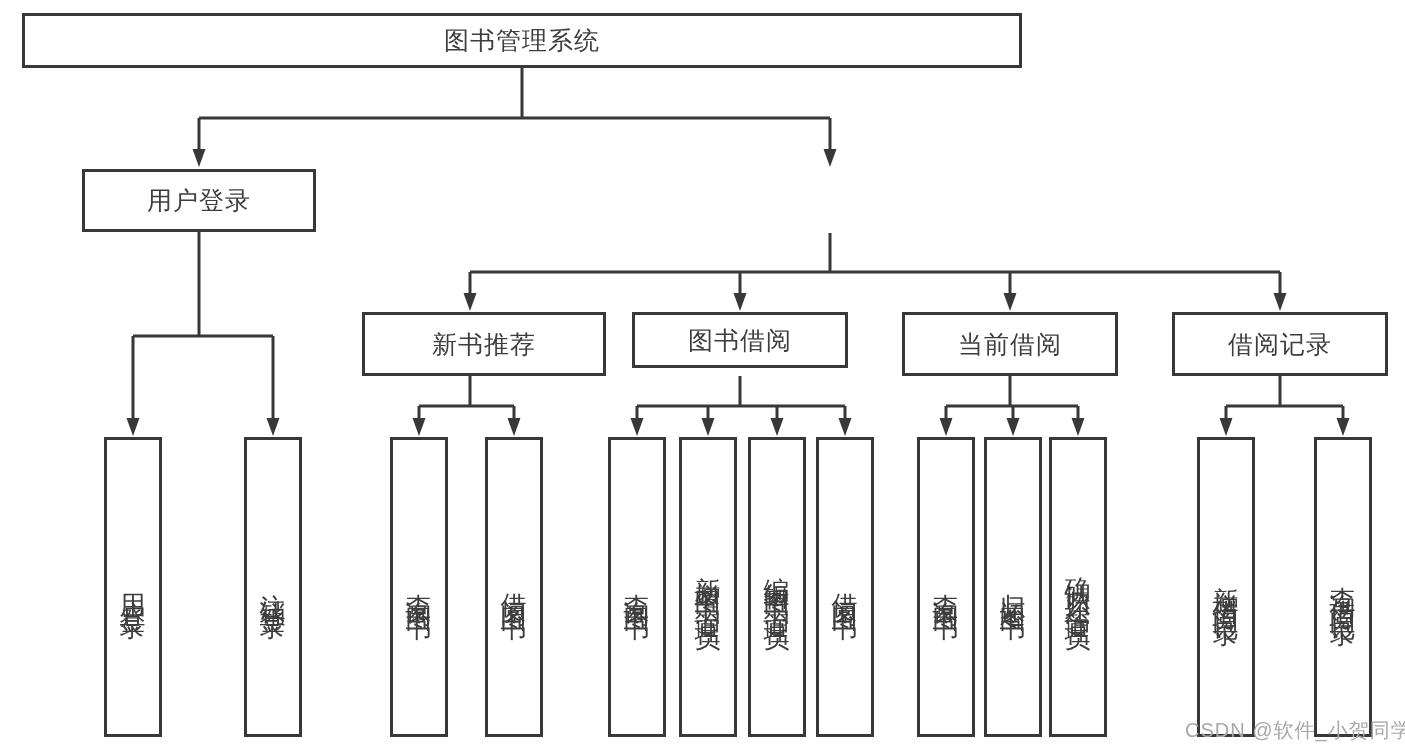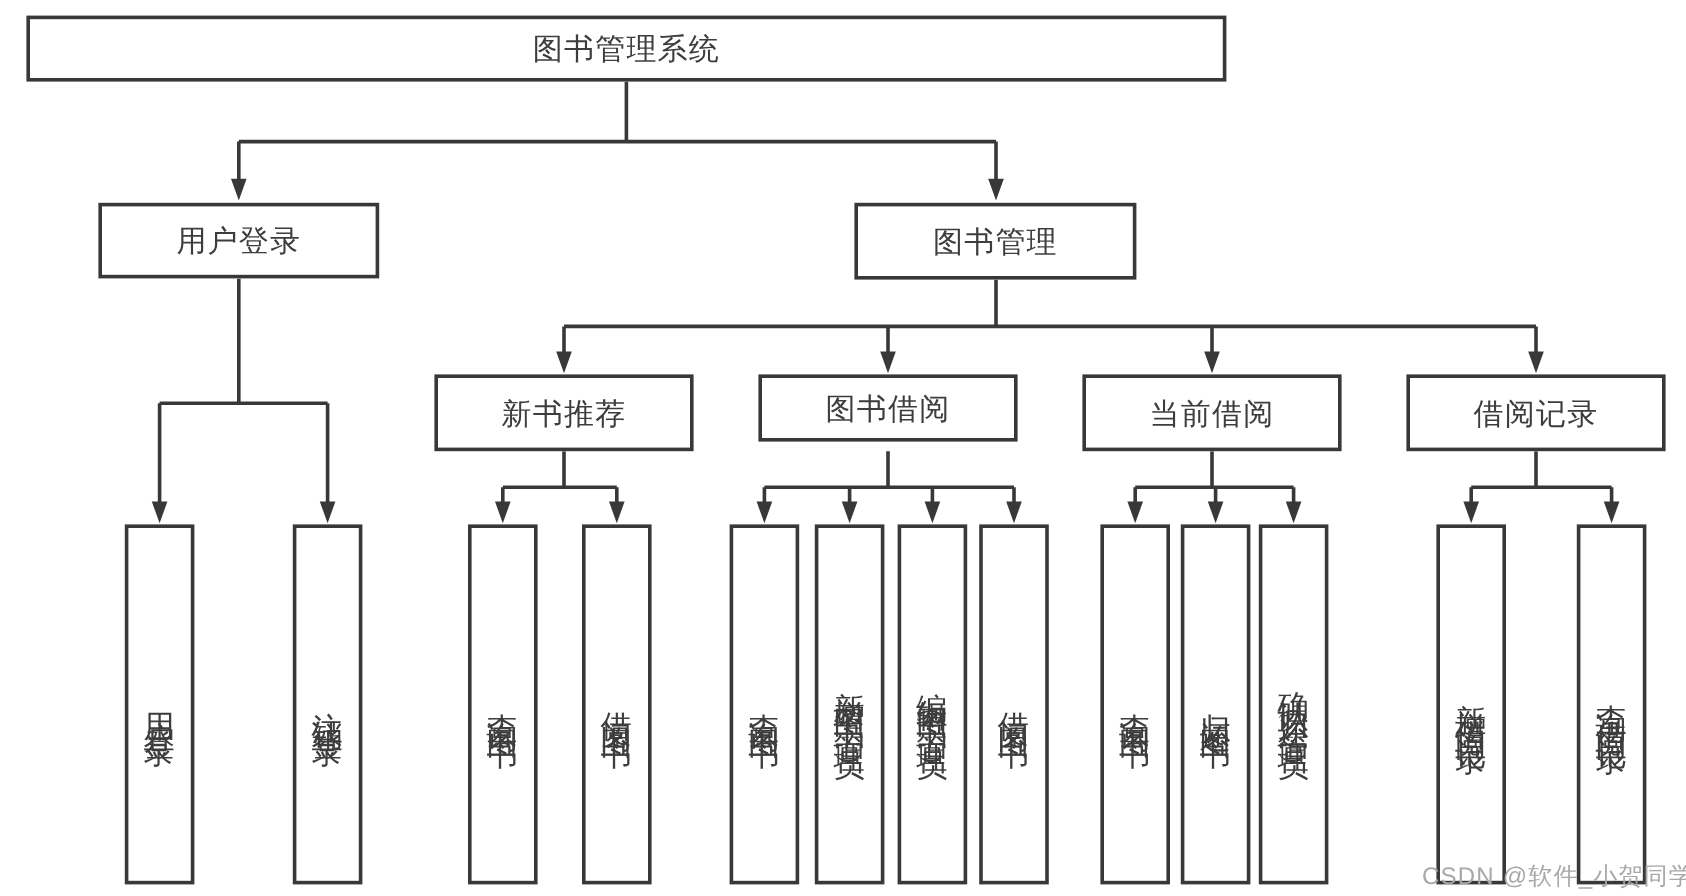--- a/index.html
+++ b/index.html
@@ -61,25 +61,22 @@
     </g>
   </svg>
 
   <div class="box" style="left:22px;top:13px;width:1000px;height:55px">
     <span class="h-label">图书管理系统</span>
   </div>
 
   <div class="box" style="left:82px;top:169px;width:234px;height:63px">
     <span class="h-label">用户登录</span>
   </div>
-  <div class="box" style="left:712px;top:169px;width:235px;height:64px">
-    <span class="h-label">图书管理</span>
-  </div>
 
-  <div class="box" style="left:362px;top:312px;width:216px;height:64px">
+  <div class="box" style="left:362px;top:312px;width:244px;height:64px">
     <span class="h-label">新书推荐</span>
   </div>
   <div class="box" style="left:632px;top:312px;width:216px;height:56px">
     <span class="h-label">图书借阅</span>
   </div>
   <div class="box" style="left:902px;top:312px;width:216px;height:64px">
     <span class="h-label">当前借阅</span>
   </div>
   <div class="box" style="left:1172px;top:312px;width:216px;height:64px">
     <span class="h-label">借阅记录</span>

